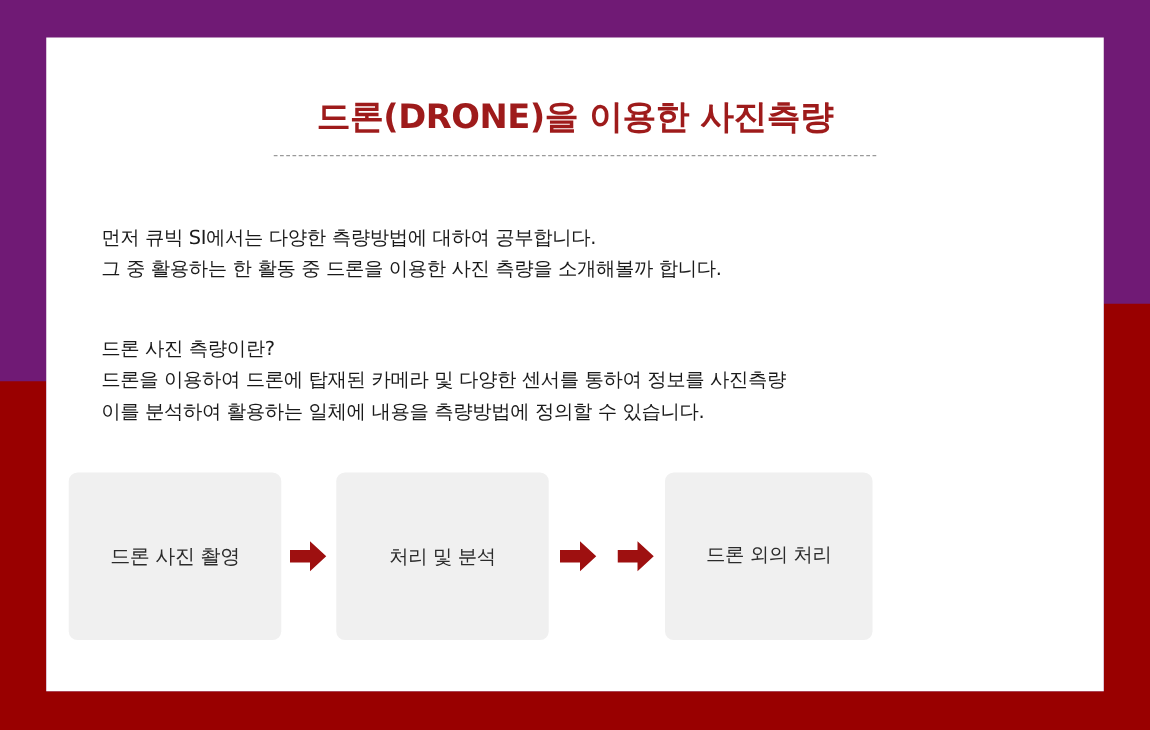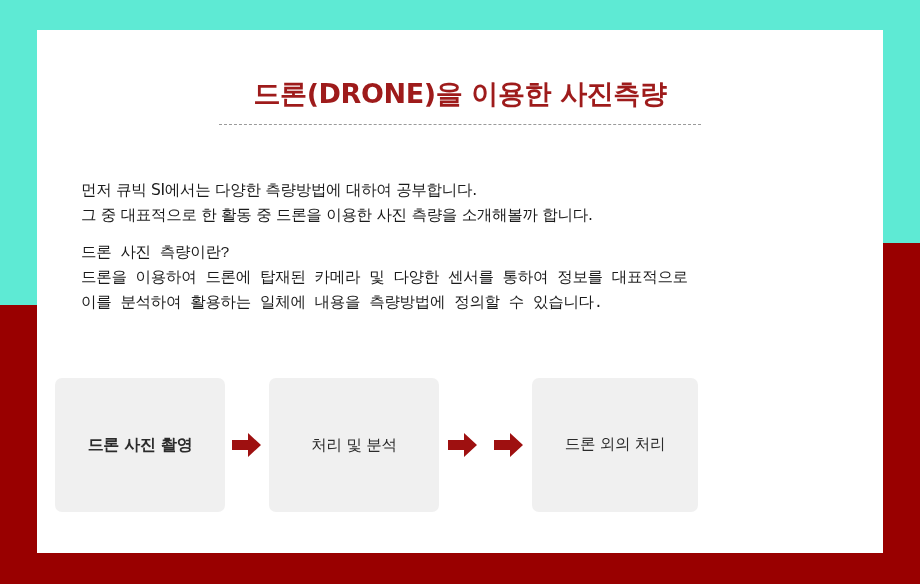--- a/index.html
+++ b/index.html
@@ -12,21 +12,21 @@
     height: 584px;
     overflow: hidden;
     background: #d7d7d7;
     font-family: "DejaVu Sans", "Liberation Sans", sans-serif;
   }
 
   #slide-root {
     position: relative;
     width: 920px;
     height: 584px;
-    background: #5eead4;
+    background: #701a75;
   }
 
   
   .red-band {
     position: absolute;
     background: #990000;
   }
   #red-left {
     left: 0;
     top: 305px;
@@ -90,21 +90,21 @@
   }
   .para {
     margin: 0;
     color: #1a1a1a;
     font-size: 15.5px;
     line-height: 1.62;
     letter-spacing: -0.3px;
     white-space: nowrap;
   }
   .para-line { display: block; }
-  #para-2 { margin-top: 13px; font-family: Liberation Mono, monospace; }
+  #para-2 { margin-top: 39px; }
 
   
   #flow-row {
     position: absolute;
     left: 18px;
     top: 348px;
     width: 810px;
     height: 134px;
     display: flex;
     align-items: center;
@@ -117,21 +117,21 @@
     flex-direction: column;
     align-items: center;
     justify-content: center;
     box-sizing: border-box;
     height: 134px;
     color: #2b2b2b;
     font-size: 15.5px;
     letter-spacing: -0.3px;
     text-align: center;
   }
-  #flow-box-0 { width: 170px; font-weight: bold; font-size: 16px; }
+  #flow-box-0 { width: 170px; font-weight: normal; font-size: 16px; }
   #flow-box-1 { width: 170px; }
   #flow-box-2 { width: 170px; }
   #flow-box-3 { width: 166px; line-height: 2.55; }
   .flow-line { display: block; }
 
   .flow-arrow {
     width: 46px;
     height: 134px;
     display: flex;
     align-items: center;
@@ -155,25 +155,25 @@
   <div id="slide-card">
 
     <div id="title-block">
       <h1 id="slide-title">드론(DRONE)을 이용한 사진측량</h1>
       <div id="title-divider"></div>
     </div>
 
     <div id="body-text">
       <p class="para" id="para-1">
         <span class="para-line">먼저 큐빅 SI에서는 다양한 측량방법에 대하여 공부합니다.</span>
-        <span class="para-line">그 중 대표적으로 한 활동 중 드론을 이용한 사진 측량을 소개해볼까 합니다.</span>
+        <span class="para-line">그 중 활용하는 한 활동 중 드론을 이용한 사진 측량을 소개해볼까 합니다.</span>
       </p>
       <p class="para" id="para-2">
         <span class="para-line">드론 사진 측량이란?</span>
-        <span class="para-line">드론을 이용하여 드론에 탑재된 카메라 및 다양한 센서를 통하여 정보를 대표적으로</span>
+        <span class="para-line">드론을 이용하여 드론에 탑재된 카메라 및 다양한 센서를 통하여 정보를 사진측량</span>
         <span class="para-line">이를 분석하여 활용하는 일체에 내용을 측량방법에 정의할 수 있습니다.</span>
       </p>
     </div>
 
     <div id="flow-row">
 
       <div class="flow-box" id="flow-box-0">
         <span class="flow-line">드론 사진 촬영</span>
       </div>
 

